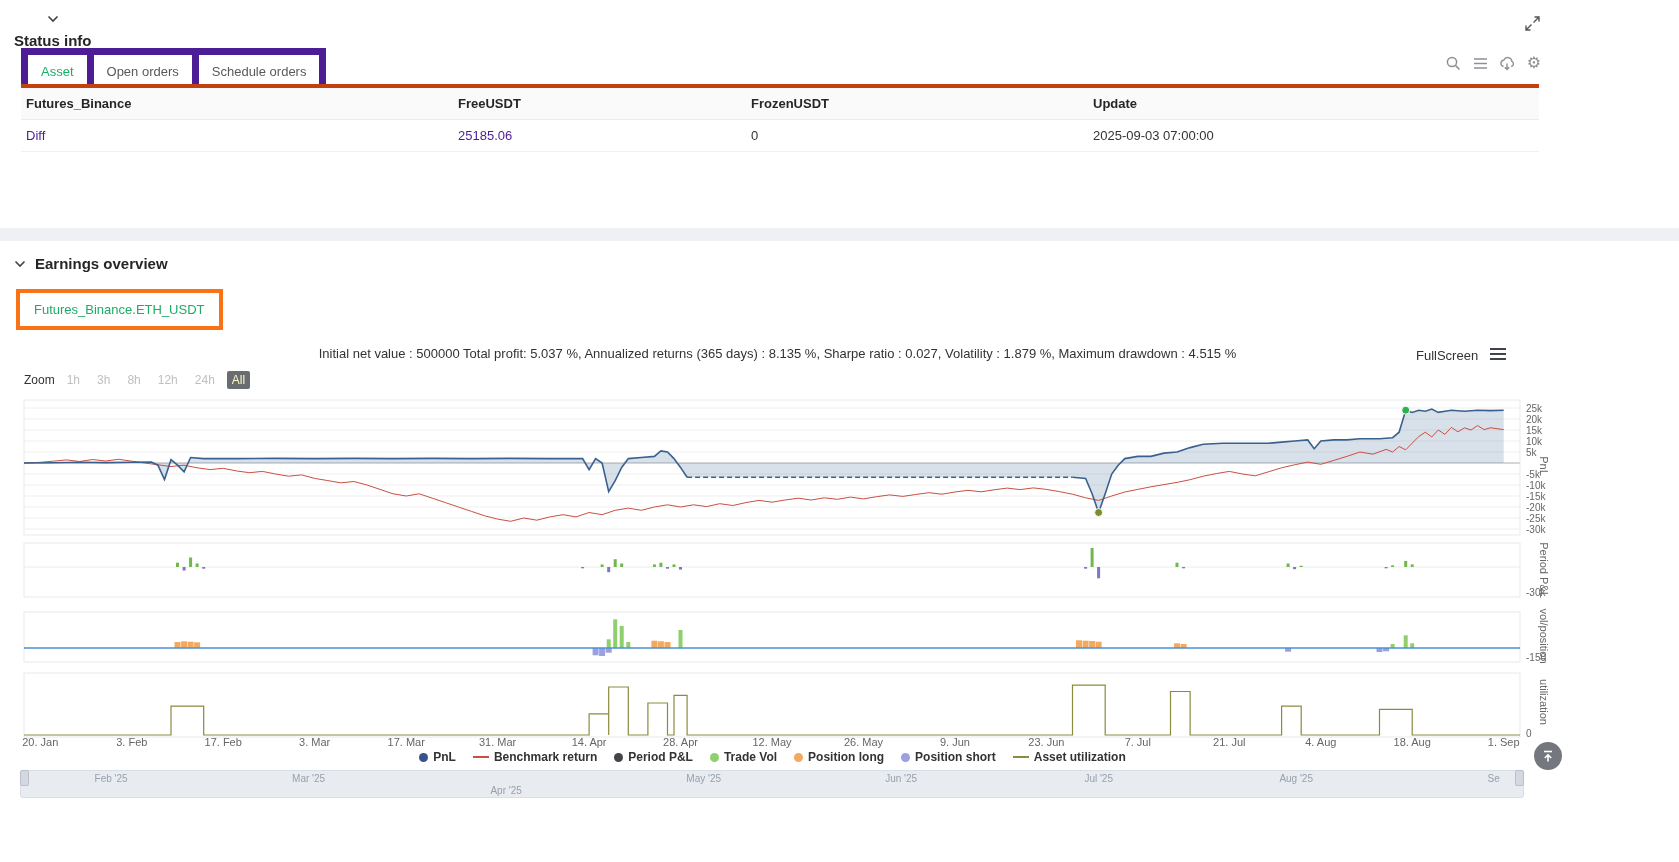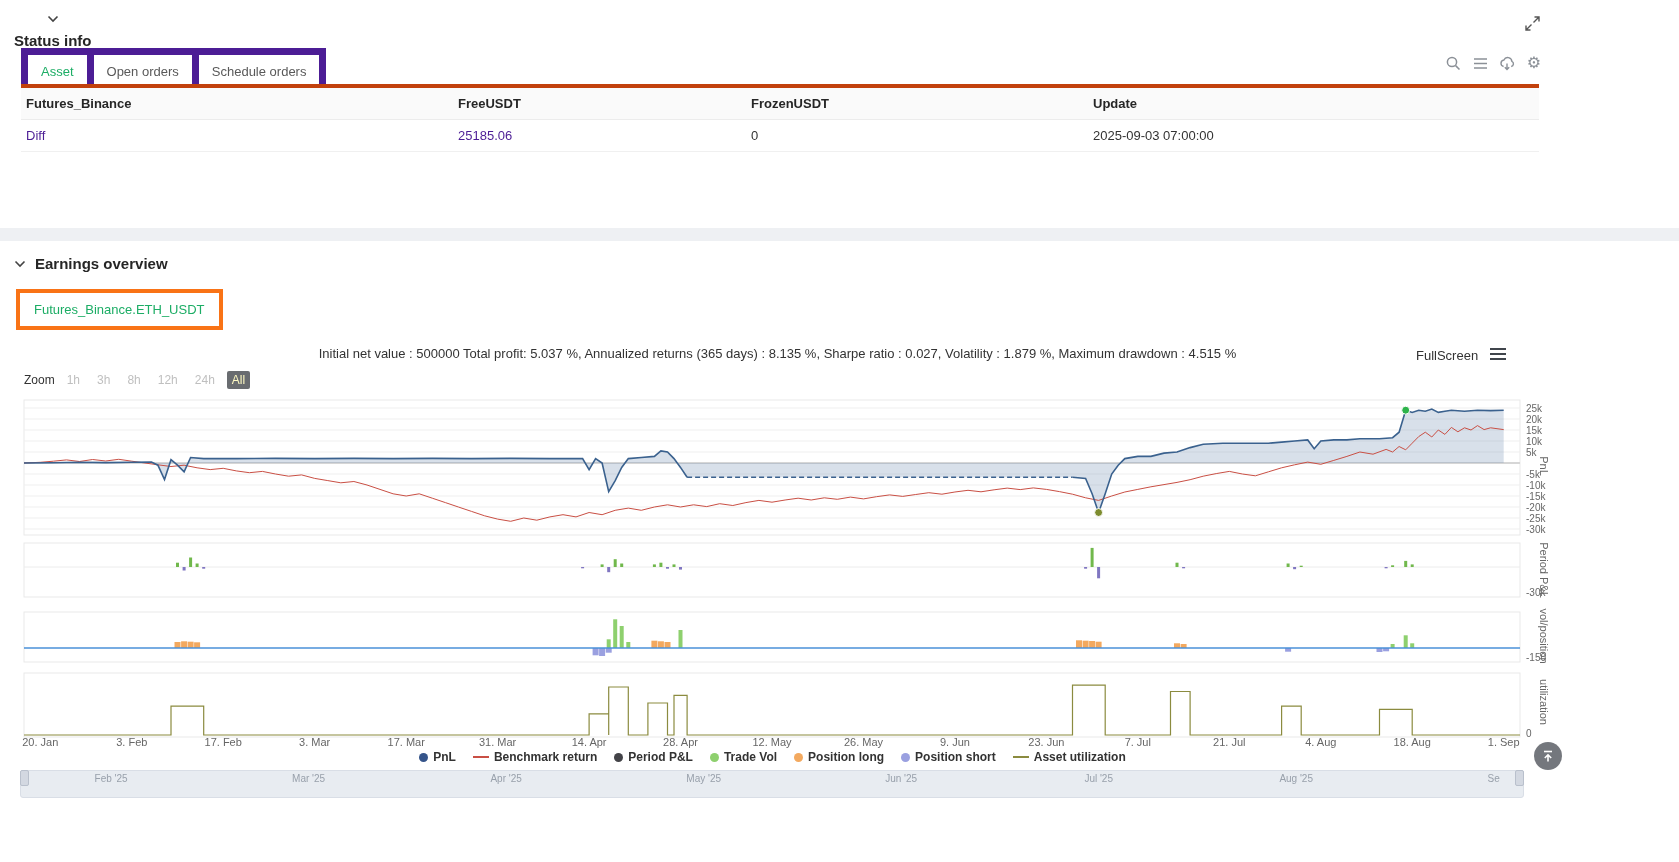--- a/index.html
+++ b/index.html
@@ -320,21 +320,21 @@
         <span class="sym-line" style="background: rgb(139, 139, 63);"></span>
         <span>Asset utilization</span>
       </div>
     </div>
 
   <div class="navigator" id="navigator">
     <div class="nav-handle left"></div>
     <div class="nav-handle right"></div>
   <span class="nav-label" style="left: 6%;">Feb '25</span>
       <span class="nav-label" style="left: 19.15%;">Mar '25</span>
-      <span class="nav-label" style="left: 32.3%;">Apr '25</span>
+      <span class="nav-label" style="left: 32.3%; margin-top: 12px;">Apr '25</span>
       <span class="nav-label" style="left: 45.45%;">May '25</span>
       <span class="nav-label" style="left: 58.6%;">Jun '25</span>
       <span class="nav-label" style="left: 71.75%;">Jul '25</span>
       <span class="nav-label" style="left: 84.9%;">Aug '25</span>
       <span class="nav-label" style="left: 98.05%;">Se</span>
     </div>
 
   <button class="scroll-top">
     <svg width="14" height="14" viewBox="0 0 14 14" fill="none" stroke="#fff" stroke-width="1.6">
       <line x1="3" y1="2.5" x2="11" y2="2.5"></line>

